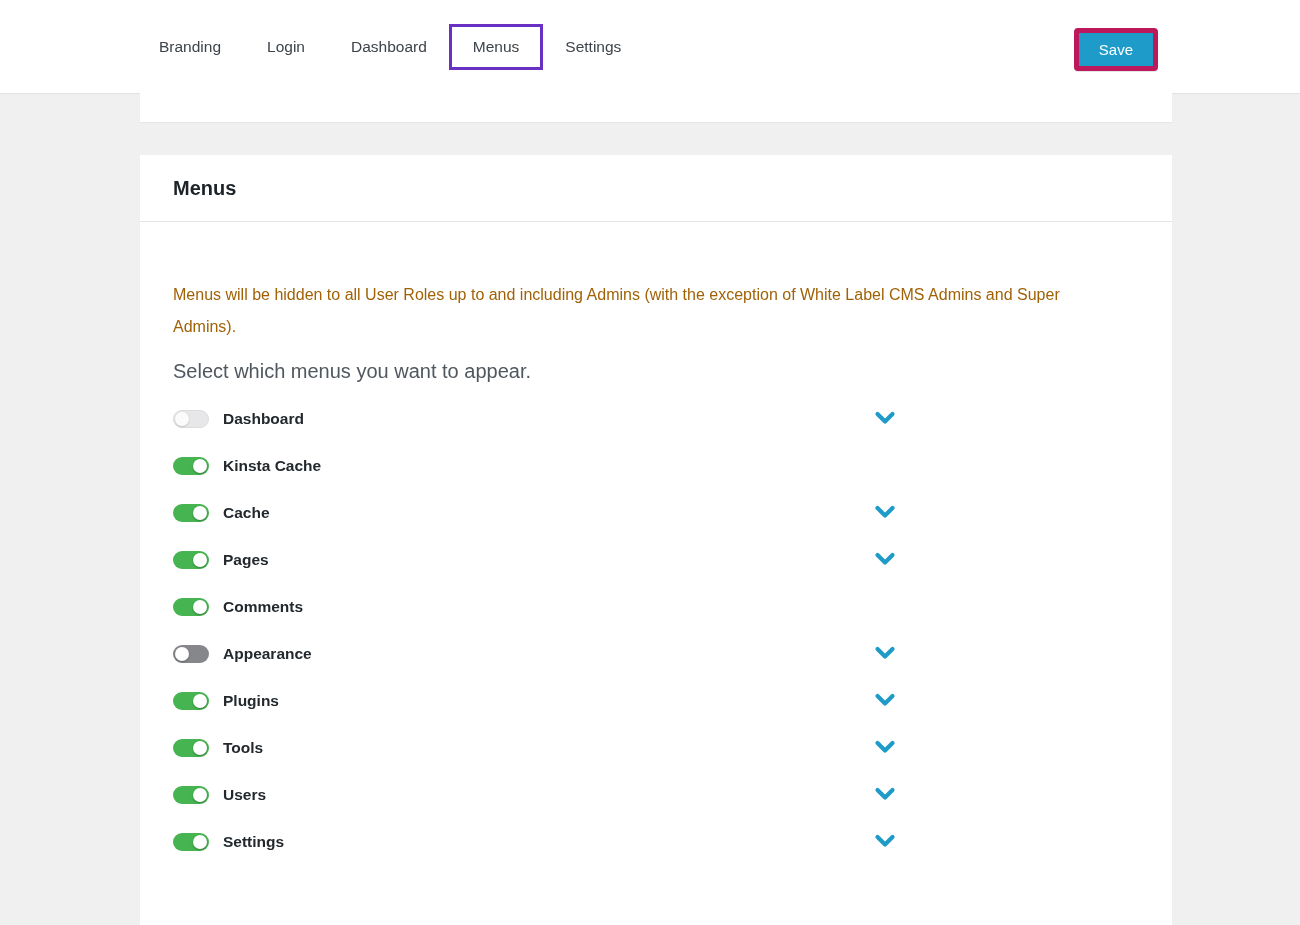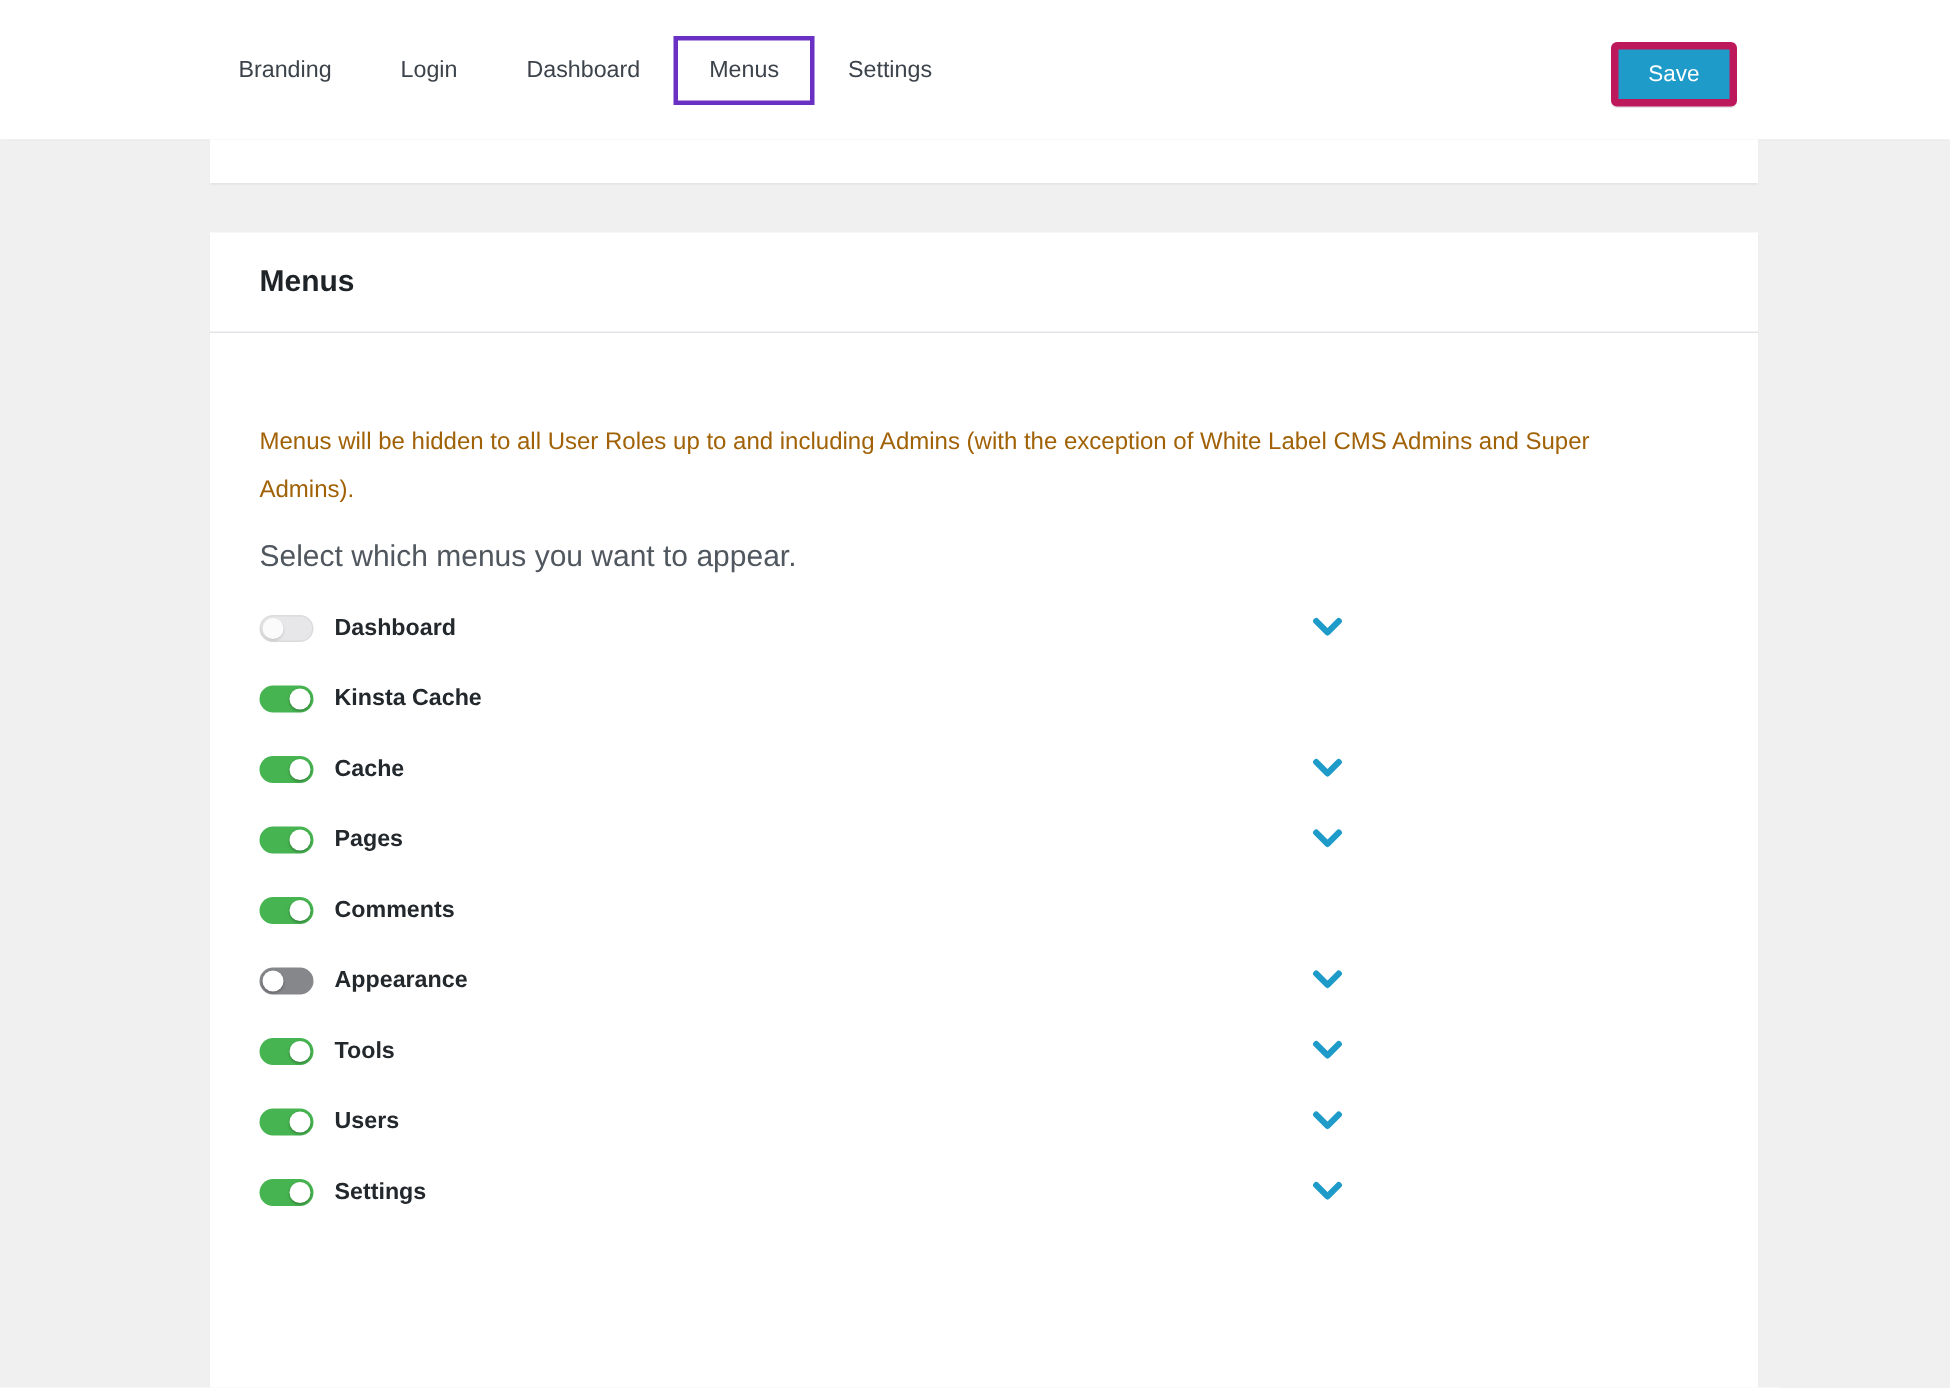--- a/index.html
+++ b/index.html
@@ -193,20 +193,31 @@
               <span class="knob"></span>
             </span>
     <span class="row-label">Appearance</span>
     <span class="chevron" style="color: rgb(31, 155, 201);">
       <svg width="24" height="24" viewBox="0 0 24 24" fill="none">
         <path d="M4.5 9l7.5 7.5L19.5 9" stroke="currentColor" stroke-width="4.2" stroke-linecap="round" stroke-linejoin="round"></path>
       </svg>
     </span>
   </div>
 
+  <div class="menu-row">
+    <span class="toggle toggle-on">
+              <span class="knob"></span>
+            </span>
+    <span class="row-label">Plugins</span>
+    <span class="chevron" style="color: rgb(31, 155, 201);">
+      <svg width="24" height="24" viewBox="0 0 24 24" fill="none">
+        <path d="M4.5 9l7.5 7.5L19.5 9" stroke="currentColor" stroke-width="4.2" stroke-linecap="round" stroke-linejoin="round"></path>
+      </svg>
+    </span>
+  </div>
 
   <div class="menu-row">
     <span class="toggle toggle-on">
               <span class="knob"></span>
             </span>
     <span class="row-label">Tools</span>
     <span class="chevron" style="color: rgb(31, 155, 201);">
       <svg width="24" height="24" viewBox="0 0 24 24" fill="none">
         <path d="M4.5 9l7.5 7.5L19.5 9" stroke="currentColor" stroke-width="4.2" stroke-linecap="round" stroke-linejoin="round"></path>
       </svg>

